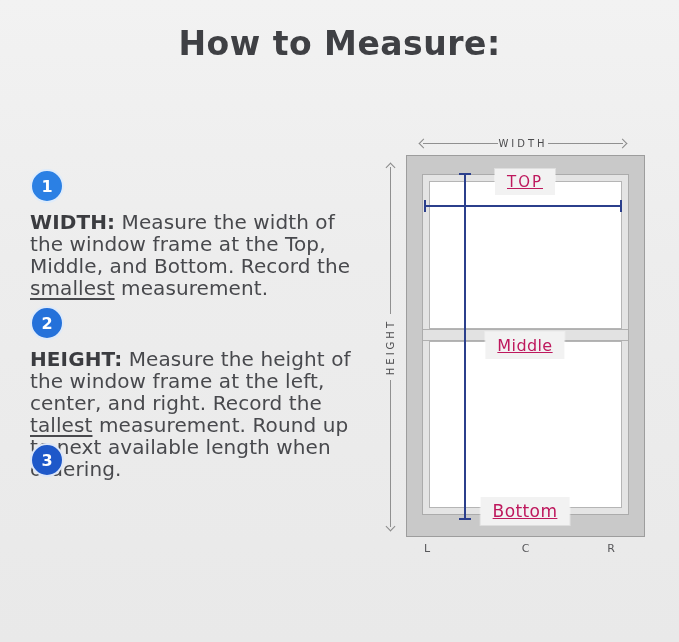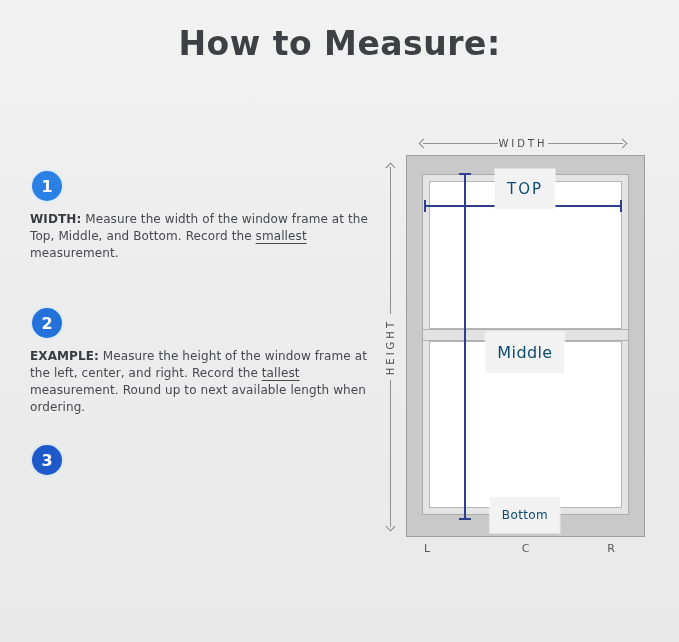--- a/index.html
+++ b/index.html
@@ -31,21 +31,21 @@
   .step-1 { top:169px; } .step-2 { top:306px; } .step-3 { top:443px; }
   .badge {
     width:34px; height:34px; border-radius:50%;
     display:flex; align-items:center; justify-content:center;
     color:#fff; font-size:16px; font-weight:700;
     border:2px solid rgba(255,255,255,.85);
   }
   .step-1 .badge { background:#2b80e4; }
   .step-2 .badge { background:#2471da; }
   .step-3 .badge { background:#1e58c9; }
-  .step p { margin-top:8px; font-size:12px; line-height:17px; color:#48494d; letter-spacing:.1px; }
+  .step p { margin-top:8px; font-size:20px; line-height:22px; color:#48494d; letter-spacing:.1px; }
   .step .lead { font-weight:700; color:#3b3c40; }
   .step .ul { text-decoration:underline; text-underline-offset:3px; }
 
   
   .diagram { position:absolute; left:378px; top:128px; width:292px; height:450px; }
 
   .width-arrow { position:absolute; left:42px; top:9px; width:206px; height:12px;
     display:flex; align-items:center; z-index:3; }
   .wa-line { flex:1; height:1px; background:#909090; }
   .wa-text { font-size:10px; letter-spacing:3px; margin:0 0; color:#4c4c4e; }
@@ -82,25 +82,25 @@
     width:12px; height:2px; background:#2b3f8c; }
   .measure-vline::before { top:0; } .measure-vline::after { bottom:0; }
 
   .measure-hline { position:absolute; left:46px; top:77px; width:198px; height:2px;
     background:#2b3f8c; z-index:5; }
   .measure-hline::before, .measure-hline::after { content:""; position:absolute; top:-5px;
     height:12px; width:2px; background:#2b3f8c; }
   .measure-hline::before { left:0; } .measure-hline::after { right:0; }
 
   .pos-label { position:absolute; left:147px; transform:translateX(-50%);
-    background:#f2f2f2; color:#0c4a6e; padding:11px 12px; z-index:6; white-space:nowrap;
-    box-shadow:0 0 0 1px rgba(255,255,255,.4); }
+    background:#f2f2f2; color:#be185d; padding:4px 12px; z-index:6; white-space:nowrap;
+    box-shadow:0 0 0 1px rgba(255,255,255,.4);text-decoration:underline; }
   .pos-label-top    { top:41px;  font-size:15px; letter-spacing:2px; }
   .pos-label-middle { top:204px; font-size:16px; letter-spacing:.4px; }
-  .pos-label-bottom { top:369px; font-size:12px; letter-spacing:.4px; }
+  .pos-label-bottom { top:369px; font-size:17px; letter-spacing:.4px; }
 
   .lcr { position:absolute; left:28px; top:414px; width:239px; height:16px;
     font-size:11px; color:#58585b; z-index:3; }
   .lcr span { position:absolute; top:0; }
   .lcr .m-l { left:18px; }
   .lcr .m-c { left:50%; transform:translateX(-50%); }
   .lcr .m-r { right:30px; }
 
   
   .footer {
@@ -126,21 +126,21 @@
     <div class="badge">
       <span>1</span>
     </div>
     <p><span class="lead">WIDTH:</span><span> Measure the width of the window frame at the Top, Middle, and Bottom. Record the </span><span class="ul">smallest</span><span> measurement.</span></p>
   </div>
 
   <div class="step step-2">
     <div class="badge">
       <span>2</span>
     </div>
-    <p><span class="lead">EXAMPLE:</span><span> Measure the height of the window frame at the left, center, and right. Record the </span><span class="ul">tallest</span><span> measurement. Round up to next available length when ordering.</span></p>
+    <p><span class="lead">HEIGHT:</span><span> Measure the height of the window frame at the left, center, and right. Record the </span><span class="ul">tallest</span><span> measurement. Round up to next available length when ordering.</span></p>
   </div>
 
   <div class="step step-3">
     <div class="badge">
       <span>3</span>
     </div>
   </div>
 
   <div class="diagram">
 

